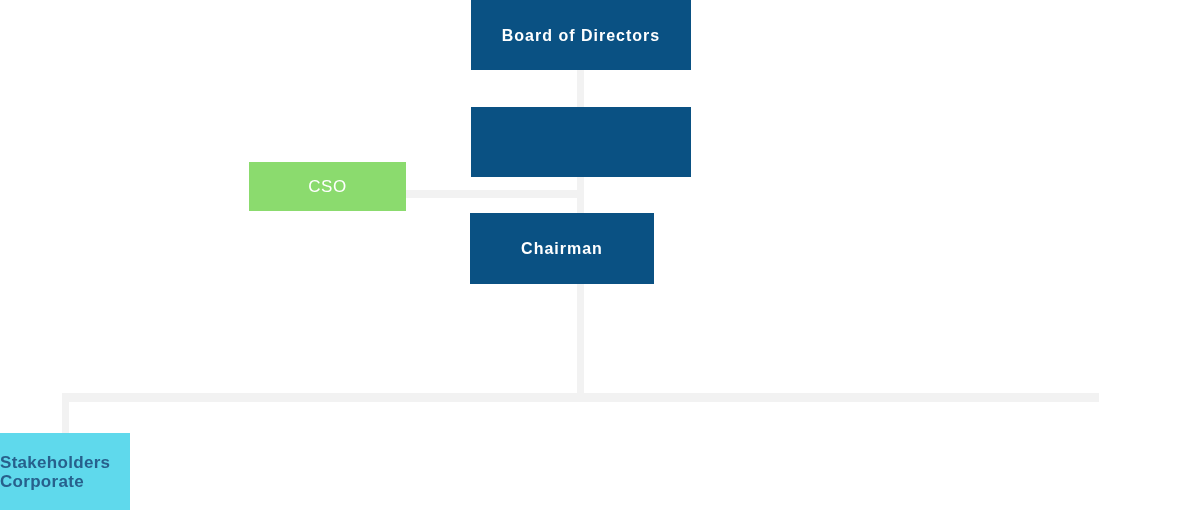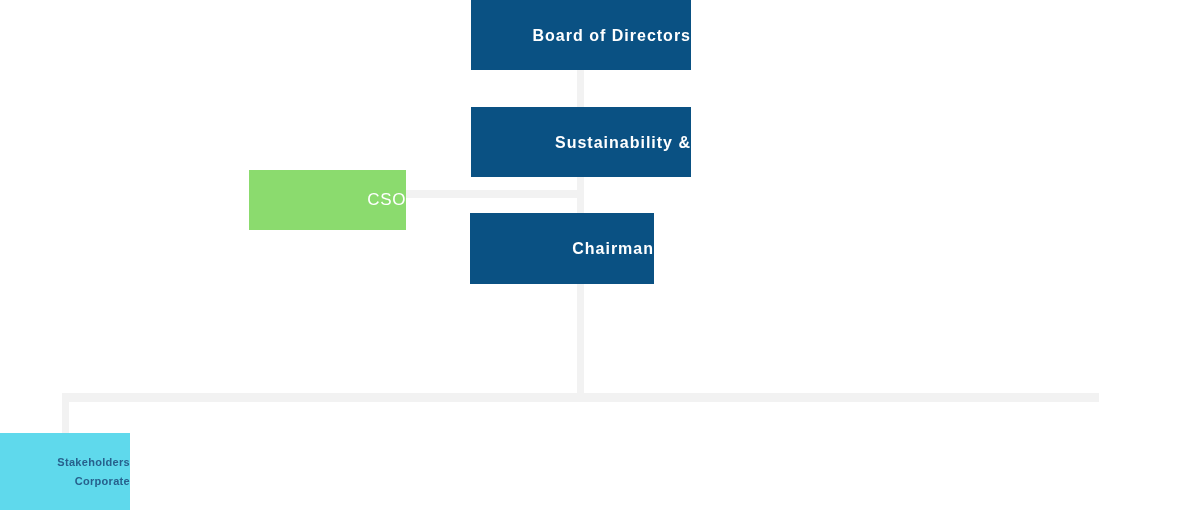--- a/index.html
+++ b/index.html
@@ -22,21 +22,21 @@
     position: absolute;
     background: var(--connector-gray, #f2f2f2);
     z-index: 0;
   }
   .conn.v { width: 7px; }
   
   .node {
     position: absolute;
     display: flex;
     flex-direction: column;
-    align-items: flex-end;
+    align-items: center;
     justify-content: center;
     text-align: center;
     z-index: 1;
     box-sizing: border-box;
   }
   .node.blue {
     background: var(--primary-dark-blue, #0a5183);
     color: var(--node-text, #ffffff);
     font-size: 16px;
     font-weight: 600;
@@ -45,21 +45,21 @@
   }
   .node.green {
     background: var(--accent-green, #8bdb6e);
     color: var(--node-text, #ffffff);
     font-size: 17px;
     font-weight: 500;
     letter-spacing: 0.6px;
   }
   .node-board    { left: 471px; top: 0;     width: 220px; height: 70px; }
   .node-committee{ left: 471px; top: 107px; width: 220px; height: 70px; }
-  .node-cso      { left: 249px; top: 170px; width: 157px; height: 60px; }
+  .node-cso      { left: 249px; top: 162px; width: 157px; height: 49px; }
   .node-chairman { left: 470px; top: 213px; width: 184px; height: 71px; }
   
   .dept {
     position: absolute;
     top: 393px;
     width: 130px;
     height: 117px;
     display: flex;
     flex-direction: column;
     align-items: center;
@@ -78,24 +78,24 @@
     height: 40px;
     background: var(--connector-gray, #f2f2f2);
   }
   .dept-box {
     width: 130px;
     height: 77px;
     background: var(--accent-light-blue, #5fd9ec);
     color: var(--department-text, #27608c);
     display: flex;
     flex-direction: column;
-    align-items: flex-end;
+    align-items: flex-start;
     justify-content: center;
     text-align: center;
-    font-size: 11px;
+    font-size: 17px;
     font-weight: 600;
     letter-spacing: 0.3px;
     line-height: 19px;
   }
 </style>
 </head>
 <body>
 
 <div class="chart">
 
@@ -103,21 +103,20 @@
   <div class="conn v" style="left:577px; top:177px; height:36px;"></div>
   <div class="conn" style="left:406px; top:190px; width:178px; height:8px;"></div>
   <div class="conn v" style="left:577px; top:284px; height:109px;"></div>
   <div class="conn" style="left:62px;  top:393px; width:1037px; height:9px;"></div>
 
   <div class="node blue node-board">
     <span>Board of Directors</span>
   </div>
 
   <div class="node blue node-committee">
-    <span>Sustainability &amp;</span>
   </div>
 
   <div class="node green node-cso">
     <span>CSO</span>
   </div>
 
   <div class="node blue node-chairman">
     <span>Chairman</span>
   </div>
 

